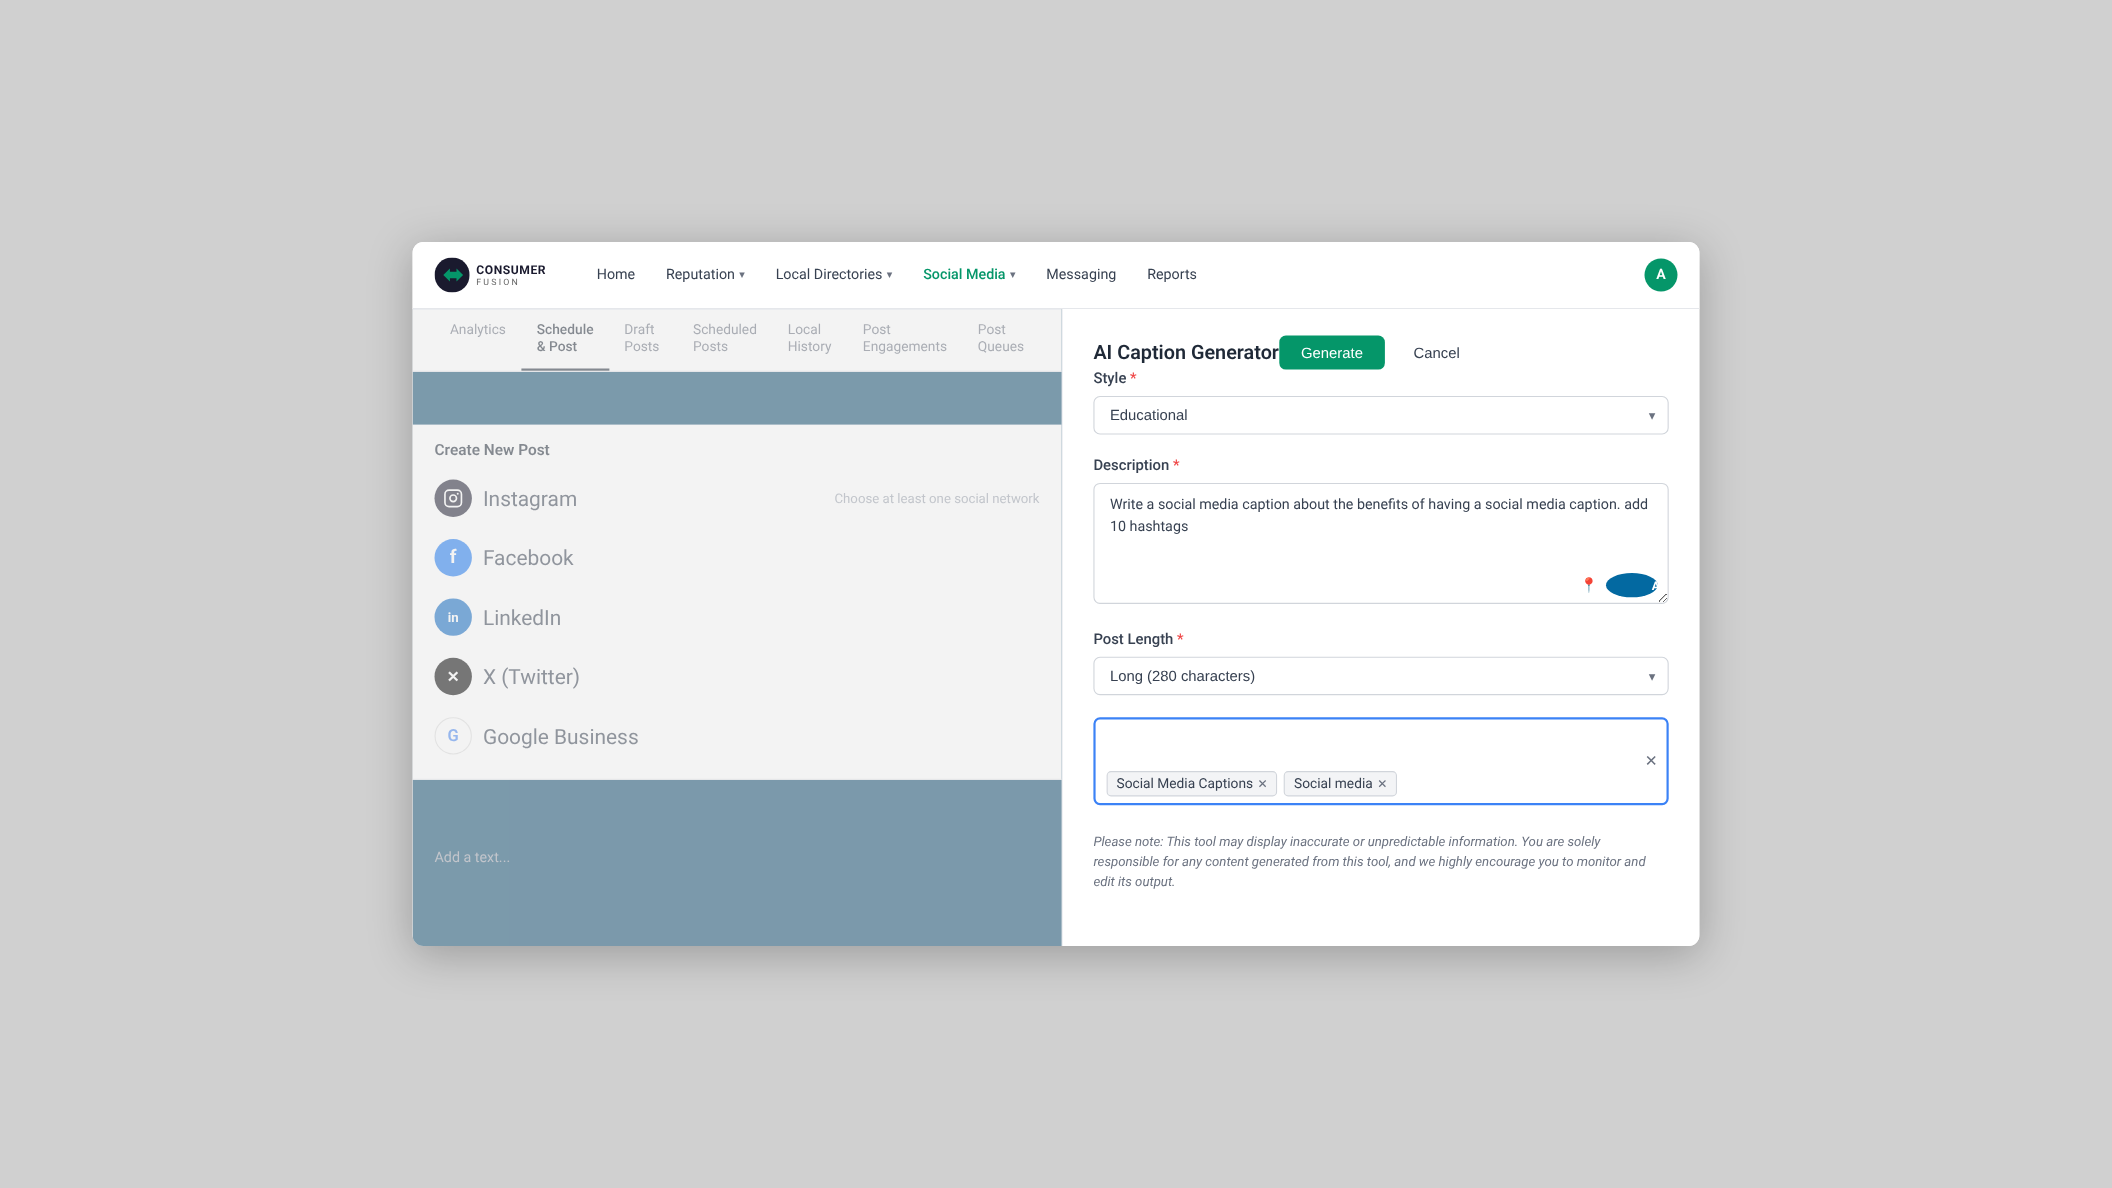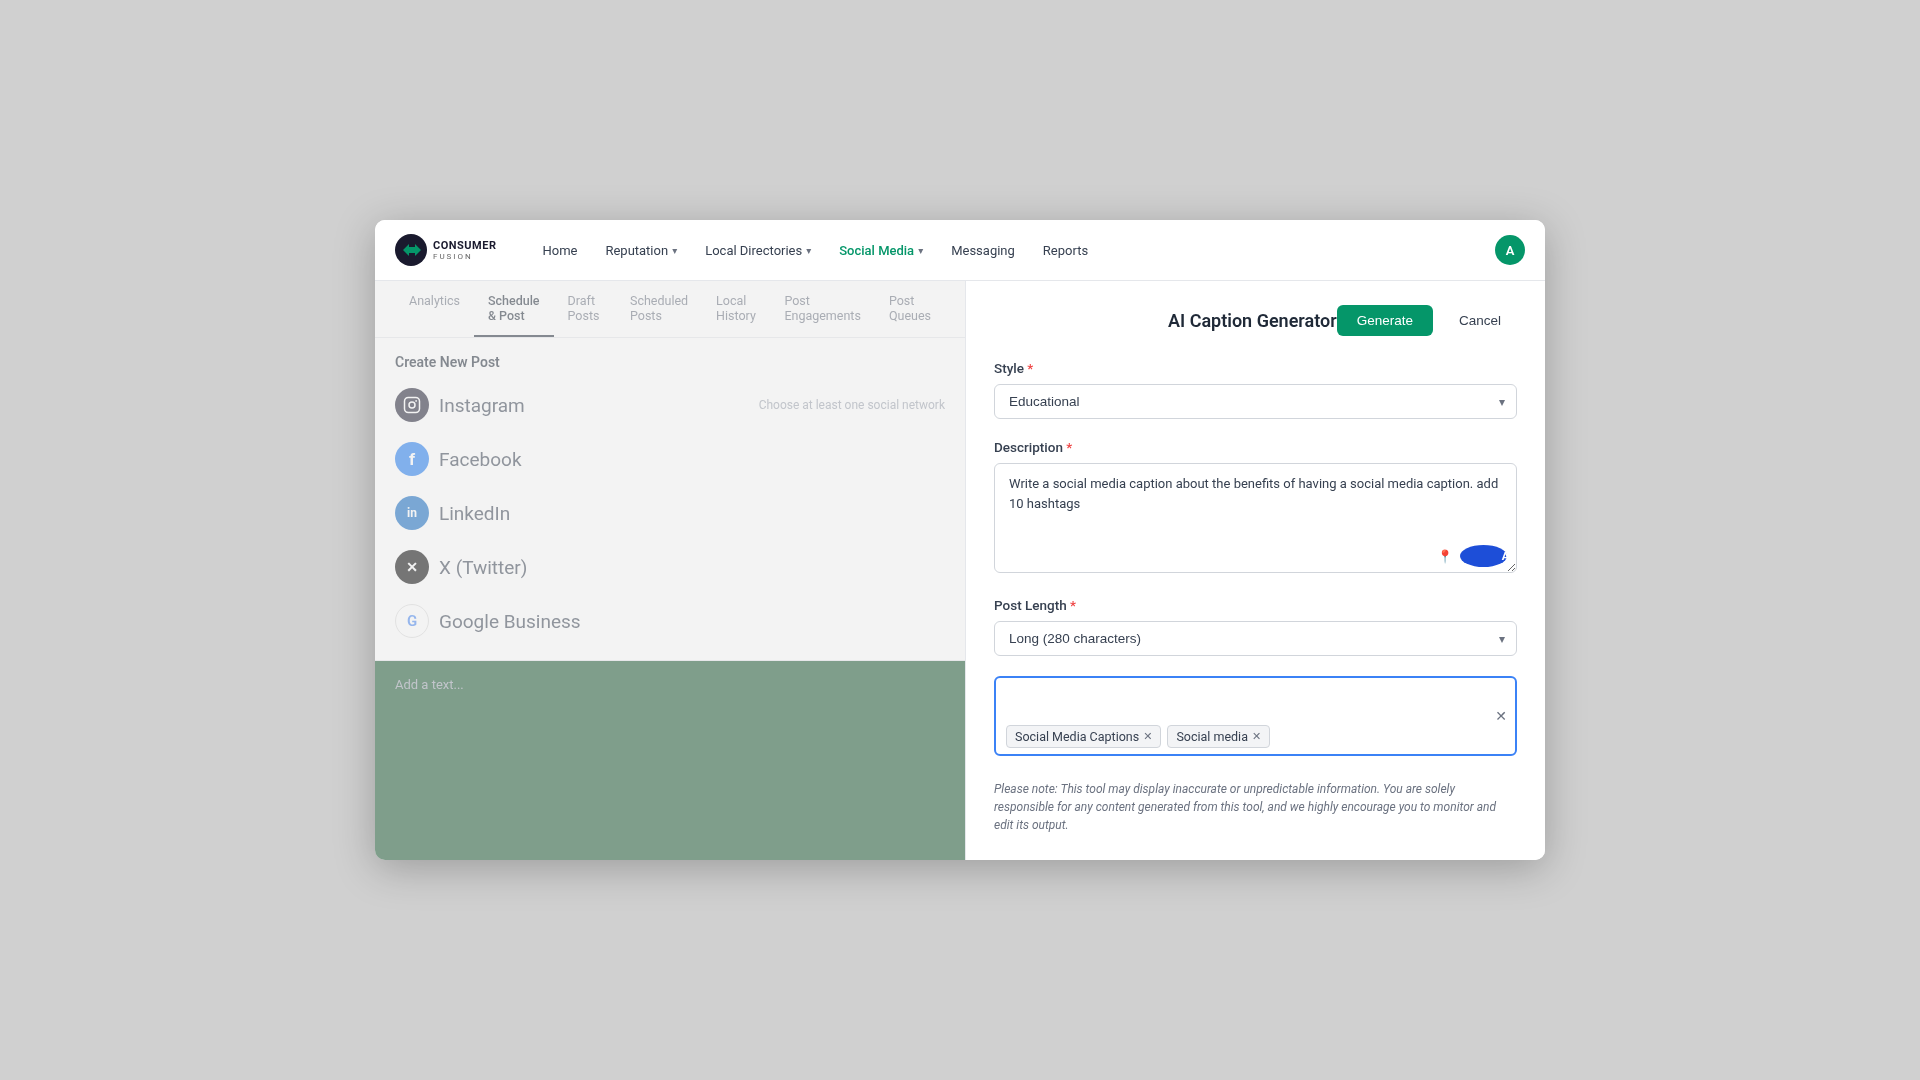--- a/index.html
+++ b/index.html
@@ -116,26 +116,27 @@
     
     .main-content {
       display: flex;
       flex: 1;
       overflow: hidden;
     }
 
     
     .left-panel {
       width: 590px;
-      background: #14532d;
+      background: #0c4a6e;
       flex-shrink: 0;
       display: flex;
       flex-direction: column;
       opacity: 0.7;
       position: relative;
+      gap: 48px;
     }
 
     .left-panel::after {
       content: '';
       position: absolute;
       inset: 0;
       background: rgba(200,200,200,0.3);
     }
 
     .sub-nav {
@@ -227,22 +228,21 @@
       display: flex;
       flex-direction: column;
       overflow-y: auto;
       padding: 24px 28px;
       border-left: 1px solid #e5e7eb;
     }
 
     .modal-header {
       display: flex;
       align-items: center;
-      justify-content: flex-end;
-      margin-bottom: 24px;
+      justify-content: flex-start;
     }
 
     .modal-title {
       font-size: 18px;
       font-weight: 600;
       color: #1f2937;
     }
 
     .modal-actions {
       display: flex;
@@ -344,21 +344,21 @@
       border-radius: 50%;
       display: flex;
       align-items: center;
       justify-content: center;
       cursor: pointer;
       font-size: 13px;
     }
 
     .textarea-icon-btn.green { color: #059669; }
     .textarea-icon-btn.teal { 
-      background: #1d4ed8; 
+      background: #0369a1; 
       color: white; 
       border-radius: 50%;
       padding-left: 47px;
     }
 
     .keywords-wrapper {
       border: 2px solid #3b82f6;
       border-radius: 6px;
       padding: 6px 10px;
       display: flex;

